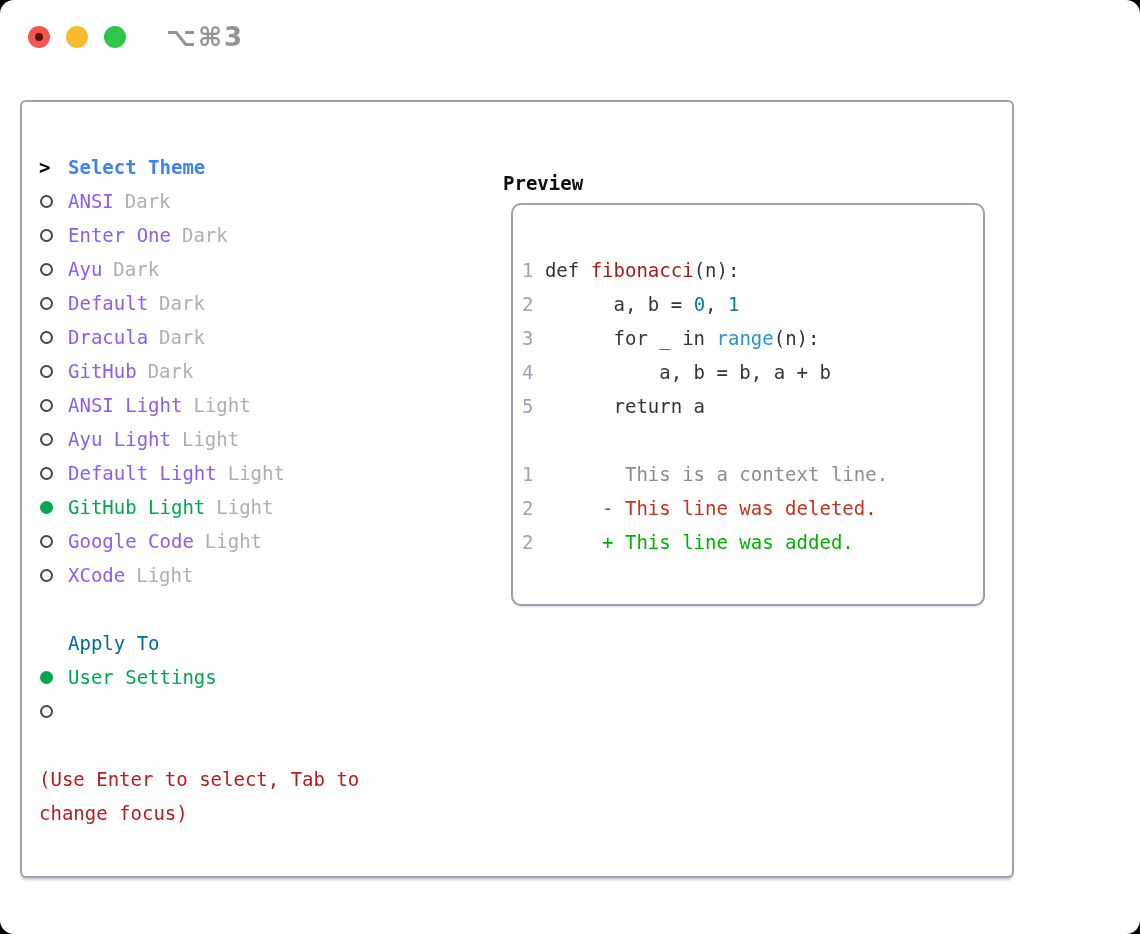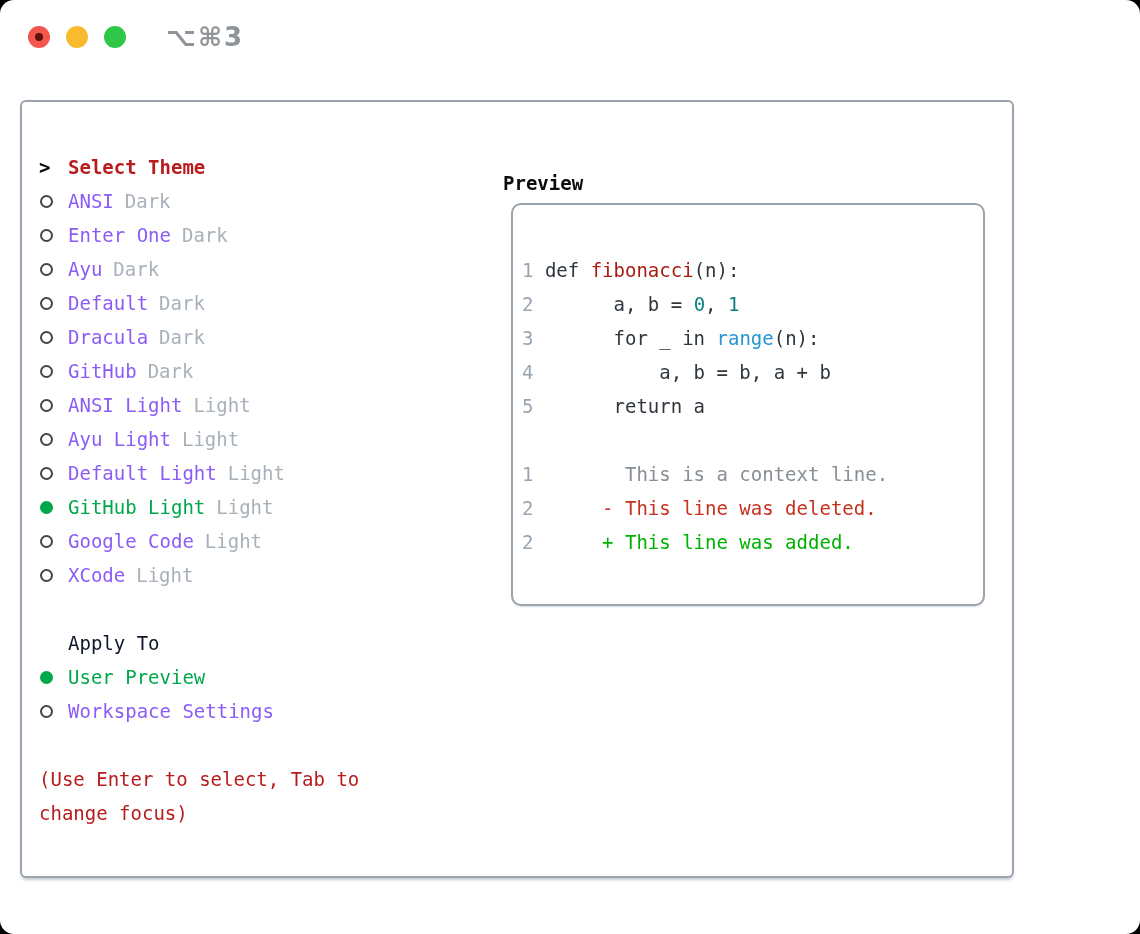--- a/index.html
+++ b/index.html
@@ -24,22 +24,22 @@
   .panel {
     position:absolute; left:20px; top:100px; width:994px; height:778px;
     border:2px solid #9aa3ae; border-radius:6px; background:#fff;
     box-shadow:0 3px 3px -1px rgba(150,160,170,.55);
   }
   
   .left-col { position:absolute; left:17px; top:48px; width:440px; }
   .row { height:34px; display:flex; align-items:center; font-size:19px; white-space:pre; }
   .row .marker { width:29px; flex:0 0 29px; display:flex; align-items:center; }
   .prompt { color:#0a0c0e; font-weight:bold; }
-  .hdr  { color:#b91c1c; font-weight:bold; }
-  .hdr2 { color:#0f172a;text-align:right; }
+  .hdr  { color:#3b82f6; font-weight:bold; }
+  .hdr2 { color:#0369a1;text-align:right; }
   .radio {
     width:13px; height:13px; border:2px solid #3f464e; border-radius:50%;
     display:inline-block; margin-left:1px;
   }
   .row.selected .radio { background:#00a84b; border-color:#00a84b; }
   .name { color:#8b5cf6; }
   .row.selected .name { color:#00a84b; }
   .variant { color:#a8b0ba; margin-left:11px; }
   .spacer { height:34px; }
   .hint { color:#b91c1c; font-size:19px; line-height:34px; width:345px; margin-top:0; }
@@ -157,26 +157,25 @@
         <div class="spacer"></div>
 
         <div class="row">
           <span class="marker"></span>
           <span class="hdr2">Apply To</span>
         </div>
 
         <div id="apply-list">
             <div class="row option-row selected">
     <span class="marker"><span class="radio"></span></span>
-    <span class="name">User Preview</span>
+    <span class="name">User Settings</span>
     
   </div>
             <div class="row option-row">
     <span class="marker"><span class="radio"></span></span>
-    <span class="name">Workspace Settings</span>
     
   </div>
           </div>
 
         <div class="spacer"></div>
 
         <div class="hint">(Use Enter to select, Tab to change focus)</div>
       </div>
 
       <div class="preview-header">Preview</div>

